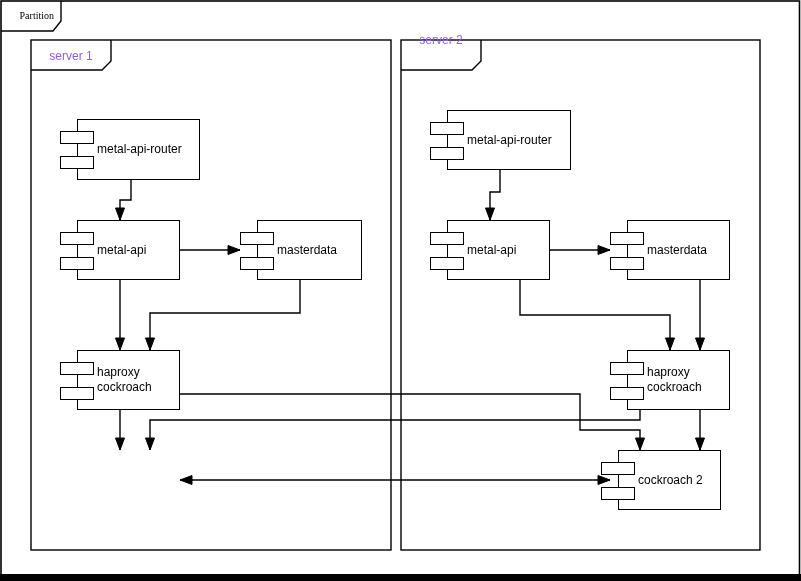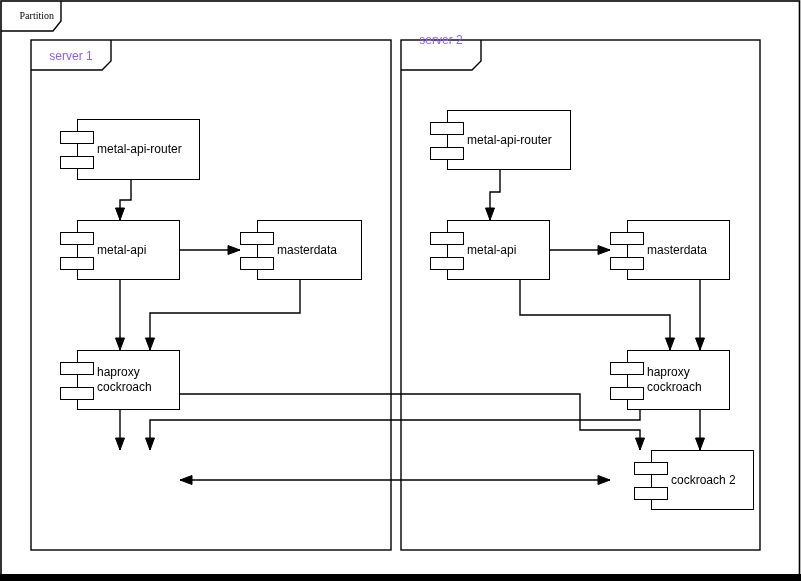--- a/index.html
+++ b/index.html
@@ -151,19 +151,19 @@
     <span class="port port2"></span>
     <span class="label">masterdata</span>
   </div>
 
   <div class="component" style="left:627px; top:350px; width:103px; height:60px;">
     <span class="port port1"></span>
     <span class="port port2"></span>
     <span class="label">haproxy cockroach</span>
   </div>
 
-  <div class="component" style="left:651px; top:450px; width:103px; height:60px;">
+  <div class="component" style="left:618px; top:450px; width:103px; height:60px;">
     <span class="port port1"></span>
     <span class="port port2"></span>
     <span class="label">cockroach 2</span>
   </div>
 
 </div>
 
 </body></html>

